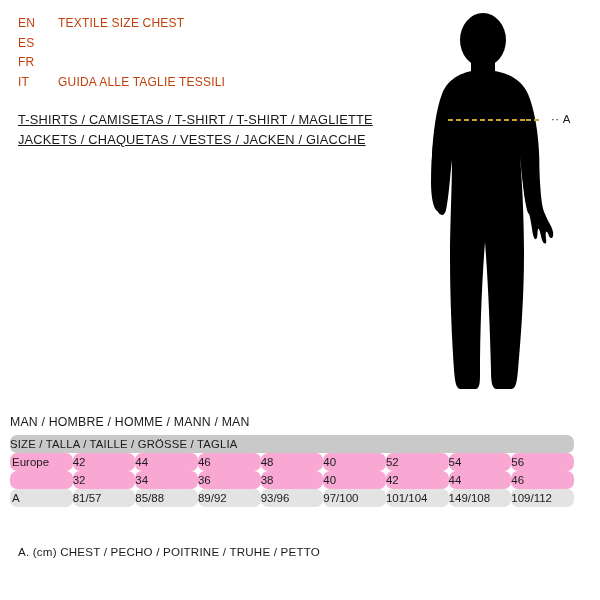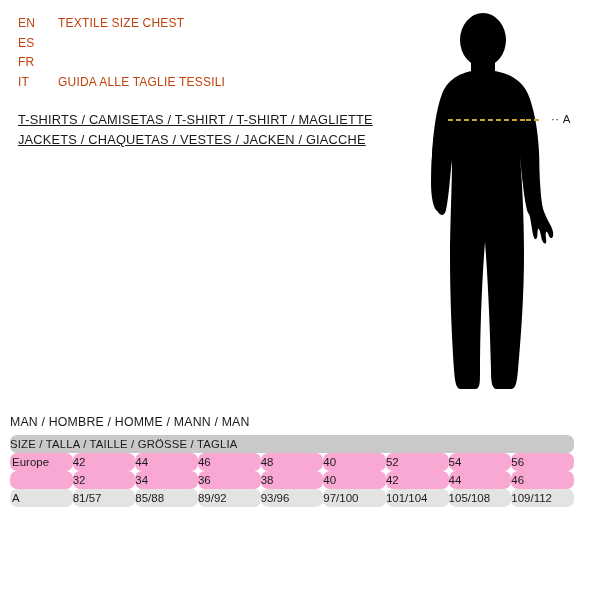--- a/index.html
+++ b/index.html
@@ -254,21 +254,22 @@
           <td class="cell">46</td>
         </tr>
         <tr class="row-shaded">
           <td class="col-label">A</td>
           <td class="cell">81/57</td>
           <td class="cell">85/88</td>
           <td class="cell">89/92</td>
           <td class="cell">93/96</td>
           <td class="cell">97/100</td>
           <td class="cell">101/104</td>
-          <td class="cell">105/108</td>
+          <td class="cell">149/108</td>
           <td class="cell">109/112</td>
         </tr>
       </tbody>
     </table>
   </div>
 
+  <div class="footnote">A. (cm) CHEST / PECHO / POITRINE / TRUHE / PETTO</div>
 
 </div>
 
 </body></html>

